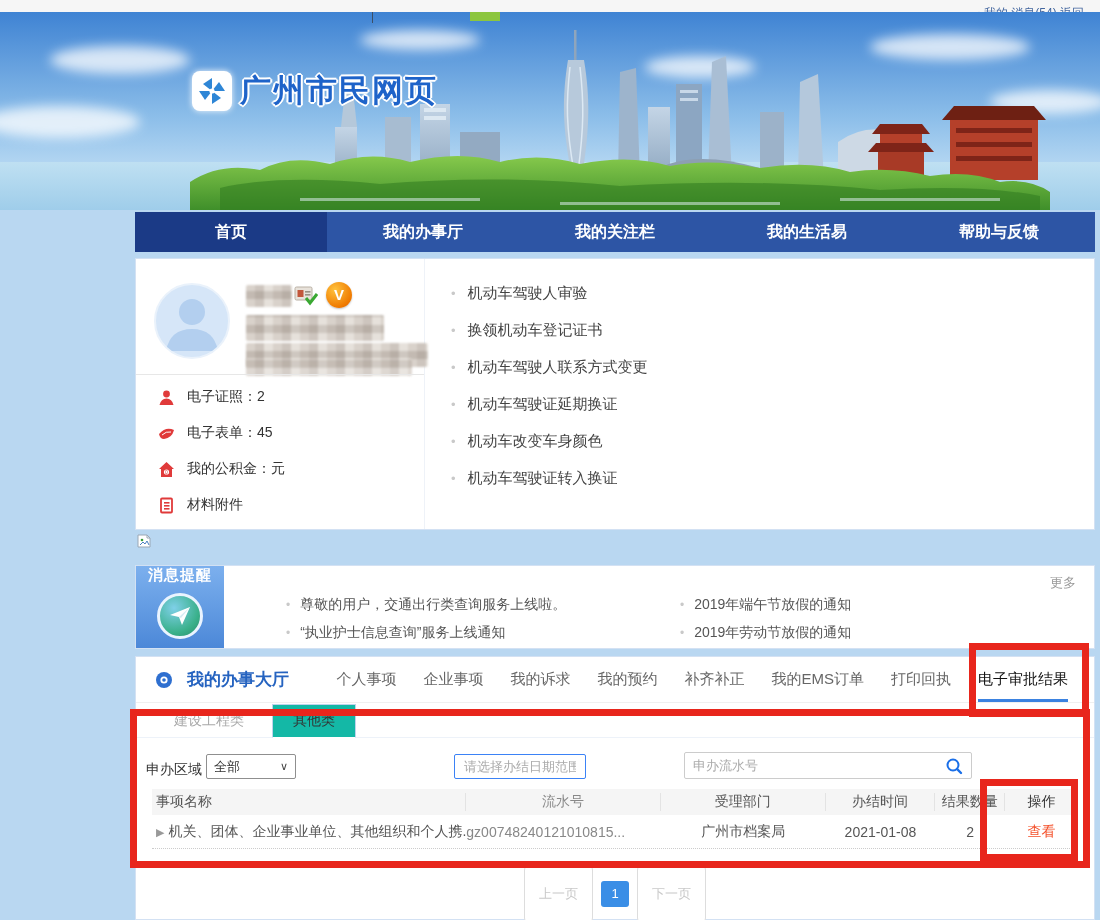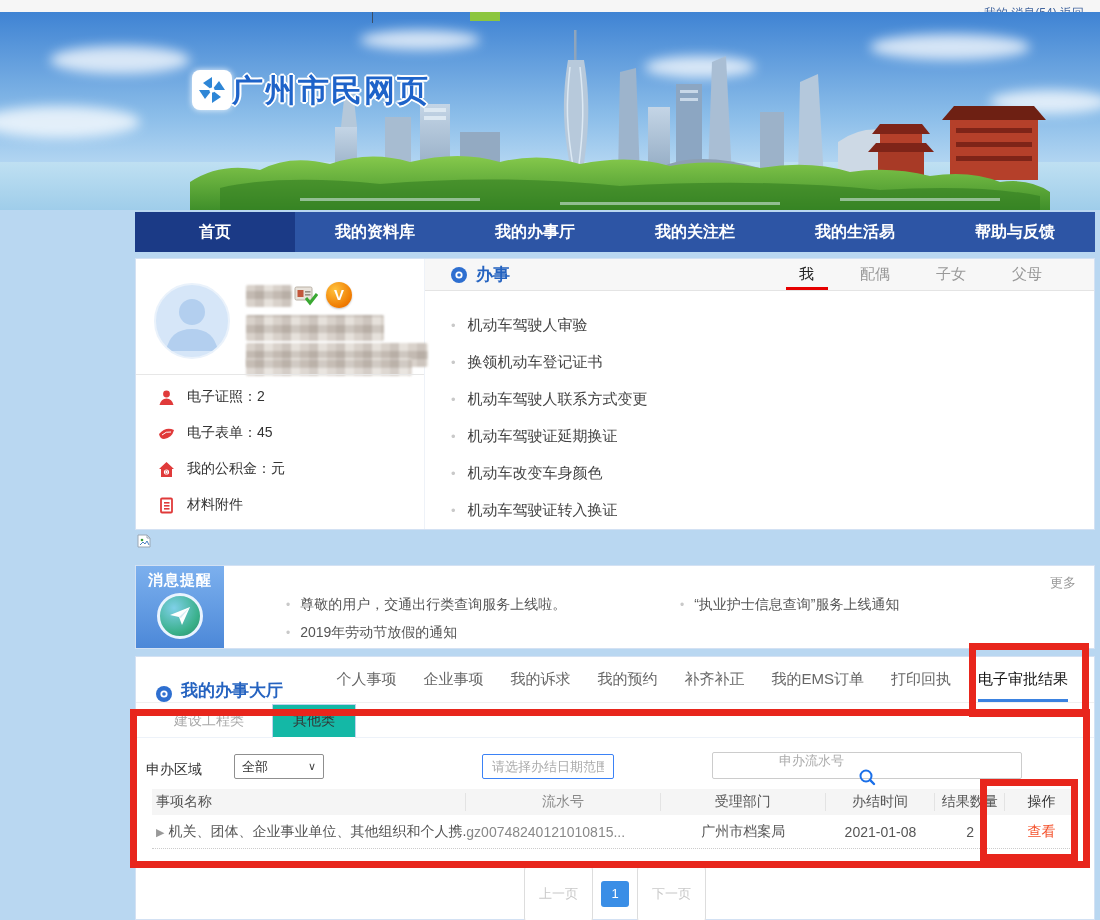--- a/index.html
+++ b/index.html
@@ -11,21 +11,21 @@
     overflow:hidden;
   }
   
   .top-strip { position:absolute; top:0; left:0; width:1100px; height:12px; background:#f6f6f6; overflow:hidden; z-index:3; }
   .top-strip .clipped { position:absolute; right:16px; top:5px; font-size:12px; color:#44679f; white-space:nowrap; }
   
   .banner { position:absolute; top:12px; left:0; width:1100px; height:198px; overflow:hidden; }
   .banner svg.scene { position:absolute; inset:0; }
   .banner .artifact-green { position:absolute; left:470px; top:0; width:30px; height:9px; background:#8cc63e; }
   .banner .artifact-line { position:absolute; left:372px; top:0; width:1px; height:11px; background:#3c4f66; }
-  .logo { position:absolute; left:192px; top:58px; display:flex; align-items:flex-start; gap:0; }
+  .logo { position:absolute; left:192px; top:58px; display:flex; align-items:center; gap:8px; }
   .logo-badge { width:40px; height:40px; background:#fff; border-radius:8px; display:flex; align-items:center; justify-content:center; box-shadow:0 0 6px rgba(255,255,255,.9); }
   .logo-text {
     font-size:31px; font-weight:bold; color:#1e63c9; letter-spacing:2px;
     text-shadow:-2px 0 #fff,2px 0 #fff,0 -2px #fff,0 2px #fff,-1px -1px #fff,1px 1px #fff,-1px 1px #fff,1px -1px #fff;
   }
   
   .nav { position:absolute; top:212px; left:135px; width:960px; height:40px; background:#2d55a5; display:flex; z-index:2; }
   .nav-item { flex:1; text-align:center; line-height:40px; color:#fff; font-size:16px; font-weight:bold; cursor:pointer; }
   .nav-item.active { background:#1b3a86; }
   
@@ -61,45 +61,45 @@
   .btab.active { color:#222; }
   .btab.active::after { content:""; position:absolute; left:50%; transform:translateX(-50%); bottom:0; width:42px; height:3px; background:#e60000; }
   .banshi-list { padding:16px 0 0 26px; }
   .blist-item { font-size:15px; color:#444; line-height:36px; cursor:pointer; }
   .blist-item .dot { color:#c9c9c9; margin-right:12px; font-size:13px; }
   
   .broken-img { position:absolute; left:137px; top:534px; width:14px; height:14px; }
   
   #msgcard { top:565px; height:84px; display:flex; }
   .msg-left { width:88px; background:linear-gradient(180deg,#7cb0ee,#4c88d8); color:#fff; text-align:center; position:relative; }
-  .msg-title { font-size:15px; font-weight:bold; margin-top:5px; letter-spacing:1px; }
+  .msg-title { font-size:15px; font-weight:bold; letter-spacing:1px; }
   .msg-icon { position:absolute; left:50%; transform:translateX(-50%); top:27px; width:46px; height:46px; border-radius:50%;
     background:radial-gradient(circle at 35% 30%,#7fd0e8,#39b08a 65%,#2a8a6a); border:3px solid #eaf4ff;
     display:flex; align-items:center; justify-content:center; }
   .msg-right { flex:1; position:relative; padding:30px 20px 0 62px; }
   .more-link { position:absolute; right:18px; top:8px; color:#999; font-size:13px; cursor:pointer; }
   .msg-grid { display:grid; grid-template-columns:1fr 1fr; row-gap:10px; }
   .msg-item { font-size:14px; color:#555; cursor:pointer; white-space:nowrap; }
   .msg-item .dot { color:#c9c9c9; margin-right:10px; font-size:12px; }
   
   #hallcard { top:656px; height:264px; }
-  .hall-header { height:46px; border-bottom:1px solid #f0f0f0; display:flex; align-items:flex-end; padding:0 20px; }
+  .hall-header { height:46px; border-bottom:1px solid #f0f0f0; display:flex; align-items:center; padding:0 20px;gap:6px; }
   .hall-tabs { margin-left:26px; display:flex; gap:27px; height:100%; align-items:center; flex:1; justify-content:flex-end; padding-right:6px; }
   .htab { font-size:15px; color:#666; cursor:pointer; position:relative; height:100%; display:flex; align-items:center; white-space:nowrap; }
   .htab.active { color:#111; }
   .htab.active::after { content:""; position:absolute; left:0; right:0; bottom:0; height:3px; background:#3b82e0; }
   .subtabs { height:35px; display:flex; align-items:flex-end; padding-left:24px; gap:14px; border-bottom:1px solid #edf2f9; }
   .subtab { font-size:14px; color:#a9a9a9; padding:7px 14px; cursor:pointer; }
   .subtab.active { color:#333; background:#14b8a6; border:1px solid #bed3ec; border-bottom-color:#fff; padding:7px 20px; margin-bottom:-1px; }
   .filters { display:flex; align-items:flex-end; margin-top:13px; padding-left:10px; height:28px; }
   .flabel { font-size:14px; color:#333; margin-right:4px; }
-  .select-box { width:90px; height:25px; border:1px solid #8f8f8f; border-radius:2px; display:flex; align-items:center; padding:0 7px; font-size:13px; color:#333; cursor:pointer; background:#fff;margin-left:28px; }
+  .select-box { width:90px; height:25px; border:1px solid #8f8f8f; border-radius:2px; display:flex; align-items:center; padding:0 7px; font-size:13px; color:#333; cursor:pointer; background:#fff; }
   .select-box .chev { margin-left:auto; font-size:11px; color:#444; }
   .date-input { margin-left:158px; width:132px; height:25px; border:1px solid #3b82f6; border-radius:2px; font-size:13px; color:#0f766e; padding:0 9px; outline:none; }
-  .serial-wrap { margin-left:98px; width:310px; height:27px; border:1px solid #ccc; border-radius:2px; display:flex; align-items:center; padding:0 8px; background:#fff;flex-direction:column; }
+  .serial-wrap { margin-left:98px; width:288px; height:27px; border:1px solid #ccc; border-radius:2px; display:flex; align-items:center; padding:0 8px; background:#fff; }
   .serial-wrap input { border:none; outline:none; flex:1; font-size:13px; color:#555; }
   .serial-wrap .mag { cursor:pointer; display:flex; }
   ::placeholder { color:#aaa; }
   
   .table { margin:10px 16px 0 16px; }
   .thead { display:flex; height:26px; background:#f5f5f5; align-items:center; }
   .th { font-size:14px; color:#333; text-align:center; border-right:1px solid #e3e3e3; }
   .th:last-child { border-right:none; }
   .trow { display:flex; height:34px; align-items:center; border-bottom:1px dotted #ccc; }
   .td { font-size:14px; text-align:center; overflow:hidden; white-space:nowrap; }
@@ -224,21 +224,20 @@
         </g>
         <circle cx="15" cy="15" r="2.6" fill="#fff"></circle>
       </svg>
     </span>
     <span class="logo-text">广州市民网页</span>
   </div>
 </div>
 
 <div class="nav">
   <div class="nav-item active">首页</div>
-  <div class="nav-item">我的资料库</div>
   <div class="nav-item">我的办事厅</div>
   <div class="nav-item">我的关注栏</div>
   <div class="nav-item">我的生活易</div>
   <div class="nav-item">帮助与反馈</div>
 </div>
 
 <div class="card" id="card1">
   <div class="profile">
     <div class="avatar">
       <svg width="72" height="72" viewBox="0 0 72 72">
@@ -290,34 +289,20 @@
           <rect x="6" y="5" width="5.5" height="1.6" fill="#e03a3a"></rect>
             <rect x="6" y="8" width="5.5" height="1.6" fill="#e03a3a"></rect>
             <rect x="6" y="11" width="5.5" height="1.6" fill="#e03a3a"></rect>
         </svg>
         <span class="txt">材料附件</span>
       </div>
     </div>
   </div>
 
   <div class="banshi">
-    <div class="banshi-header">
-      <svg width="16" height="16" viewBox="0 0 16 16">
-        <circle cx="8" cy="8" r="8" fill="#2e6fd0"></circle>
-          <circle cx="8" cy="8" r="3.6" fill="#fff"></circle>
-          <circle cx="8" cy="8" r="1.8" fill="#2e6fd0"></circle>
-      </svg>
-      <span class="panel-title">办事</span>
-      <div class="banshi-tabs">
-        <span class="btab active">我</span>
-        <span class="btab">配偶</span>
-        <span class="btab">子女</span>
-        <span class="btab">父母</span>
-      </div>
-    </div>
     <div class="banshi-list">
       <div class="blist-item"><span class="dot">•</span><span>机动车驾驶人审验</span></div>
       <div class="blist-item"><span class="dot">•</span><span>换领机动车登记证书</span></div>
       <div class="blist-item"><span class="dot">•</span><span>机动车驾驶人联系方式变更</span></div>
       <div class="blist-item"><span class="dot">•</span><span>机动车驾驶证延期换证</span></div>
       <div class="blist-item"><span class="dot">•</span><span>机动车改变车身颜色</span></div>
       <div class="blist-item"><span class="dot">•</span><span>机动车驾驶证转入换证</span></div>
     </div>
   </div>
 </div>
@@ -338,20 +323,21 @@
       <svg width="24" height="24" viewBox="0 0 24 24">
         <path d="M2 11 L22 3 L14 21 L11 13 Z" fill="#fff"></path>
         <path d="M11 13 L22 3 L13 14 Z" fill="#d7ecf4"></path>
       </svg>
     </div>
   </div>
   <div class="msg-right">
     <span class="more-link">更多</span>
     <div class="msg-grid">
       <div class="msg-item"><span class="dot">•</span><span>尊敬的用户，交通出行类查询服务上线啦。</span></div>
+      <div class="msg-item"><span class="dot">•</span><span>2019年端午节放假的通知</span></div>
       <div class="msg-item"><span class="dot">•</span><span>“执业护士信息查询”服务上线通知</span></div>
       <div class="msg-item"><span class="dot">•</span><span>2019年劳动节放假的通知</span></div>
     </div>
   </div>
 </div>
 
 <div class="card" id="hallcard">
   <div class="hall-header">
     <svg width="16" height="16" viewBox="0 0 16 16">
       <circle cx="8" cy="8" r="8" fill="#2e6fd0"></circle>

